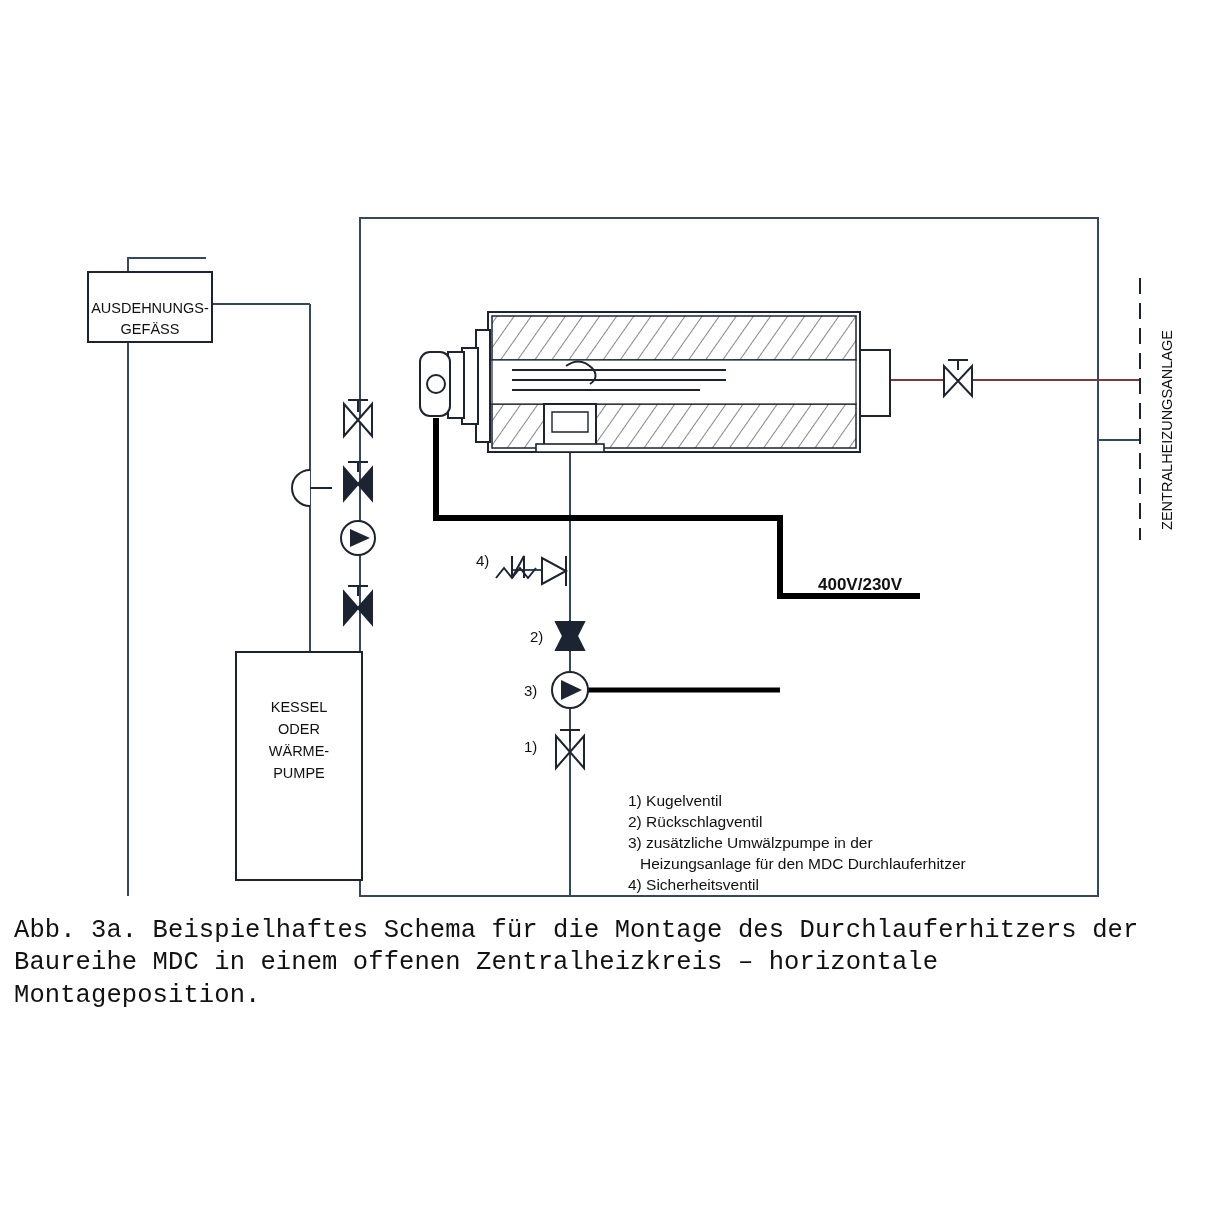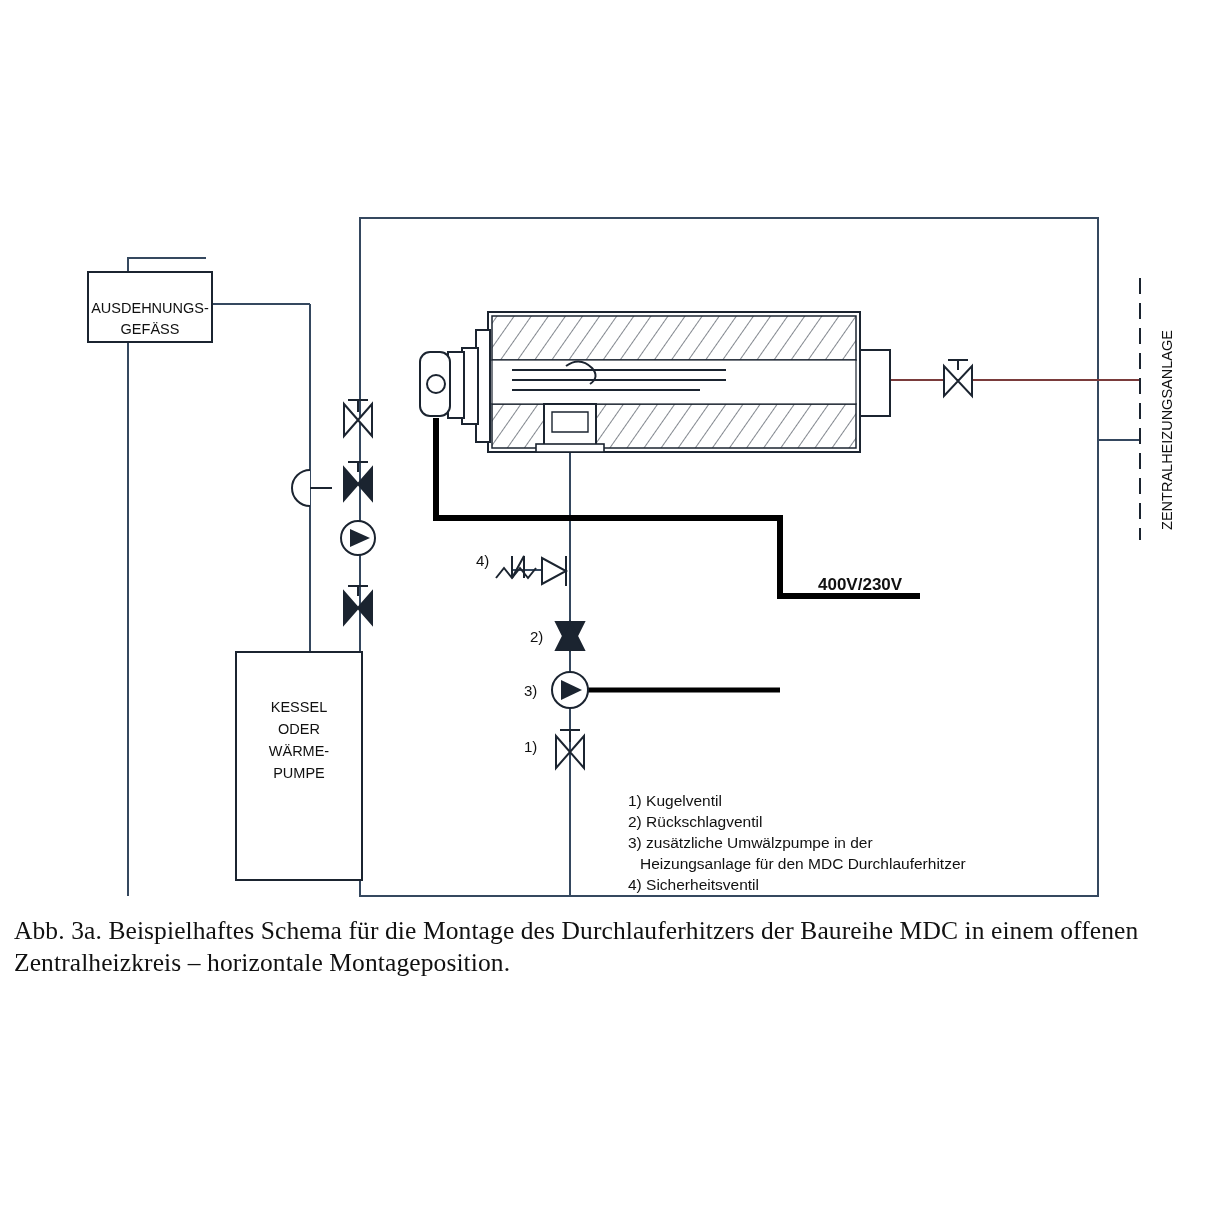--- a/index.html
+++ b/index.html
@@ -19,21 +19,21 @@
     position: absolute;
     left: 0; top: 0;
     width: 1214px;
     height: 1214px;
   }
   .caption {
     position: absolute;
     left: 14px;
     top: 915px;
     width: 1180px;
-    font-family: Liberation Serif, serif;
+    font-family: Liberation Mono, monospace;
     font-size: 25.5px;
     line-height: 1.27;
     color: #111111;
     letter-spacing: 0.1px;
   }
   svg text {
     font-family: "Liberation Sans", sans-serif;
     fill: #111111;
   }
 </style>

